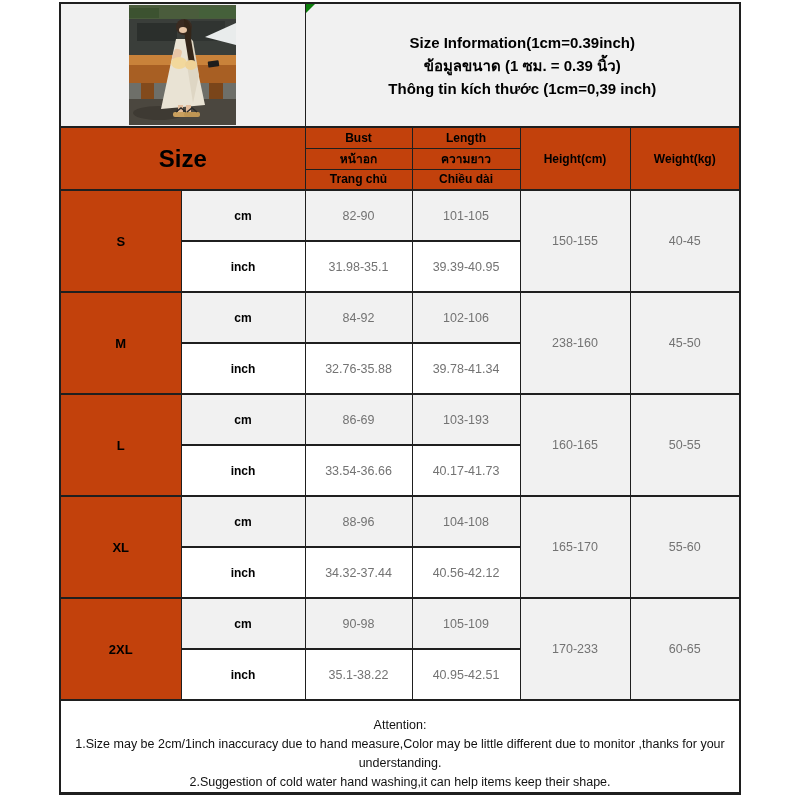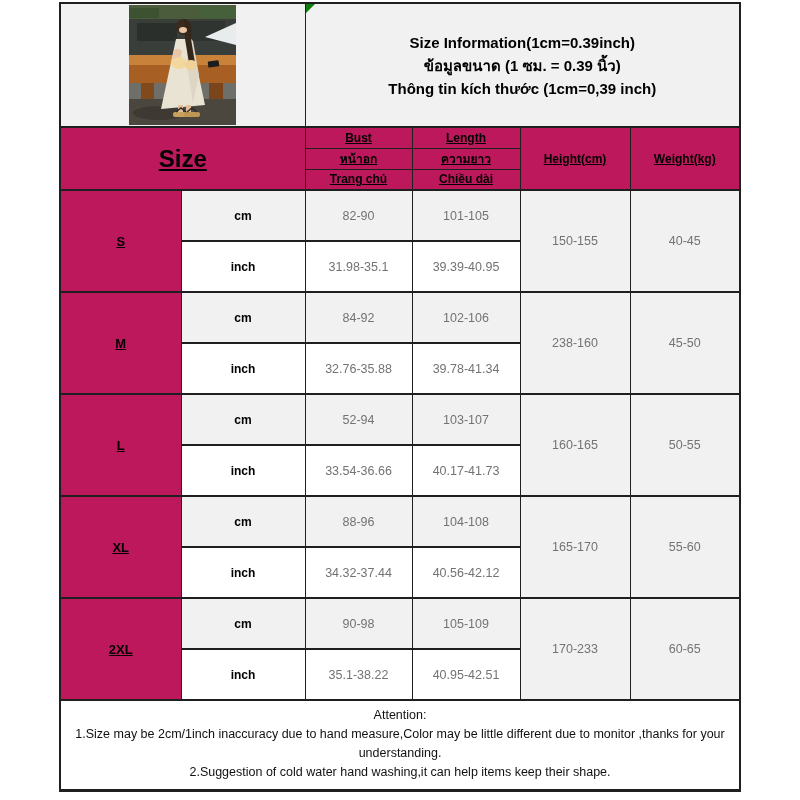--- a/index.html
+++ b/index.html
@@ -11,37 +11,37 @@
     position: absolute; left: 59px; top: 2px; width: 680px;
     border-collapse: collapse; table-layout: fixed;
     border: 2px solid #1f1f1f; border-bottom-width: 3px;
   }
   td { border: 1px solid #1f1f1f; border-top-width: 2px; border-bottom-width: 2px;
        text-align: center; vertical-align: middle; padding: 0; }
   tr.hdr td { border-top-width: 1px; border-bottom-width: 1px; }
   tr.hdr td.first { border-top-width: 2px; }
   tr.hdr3 td { border-bottom-width: 2px; }
 
-  .gray  { background: #be185d; text-decoration: underline; }
+  .gray  { background: #c2410c; }
   .tint  { background: #f1f1f1; }
   .white { background: #ffffff; }
 
   .img-cell { background: #f1f1f1; }
   .title-cell { background: #f1f1f1; position: relative; }
   .title-line { font-weight: bold; font-size: 15px; line-height: 23px; color: #000; }
   .corner { position: absolute; left: 0; top: 0; width: 0; height: 0;
     border-top: 9px solid #0b7d0b; border-right: 9px solid transparent; }
 
   .size-big { font-size: 24px; font-weight: bold; color: #000; margin-top: 8px; }
   .hb  { font-size: 12px; font-weight: bold; color: #000; }
   .sz  { font-size: 13px; font-weight: bold; color: #000; }
   .unit{ font-size: 12px; font-weight: bold; color: #000; }
   .val { font-size: 12.5px; font-weight: normal; color: #737373; }
 
-  .attn { background: #ffffff; vertical-align: top; padding-top: 5px; }
+  .attn { background: #ffffff; vertical-align: top; padding-top: 15px; }
   .attn div { font-size: 12.5px; line-height: 19px; color: #111; }
 
   .photo-wrap { display: flex; justify-content: center; align-items: center; height: 122px; }
   svg { display: block; }
 </style>
 </head>
 <body>
 
 <div class="stage">
   <table class="size-table">
@@ -143,22 +143,22 @@
     </tr>
     <tr style="height:51px">
       <td class="white unit">inch</td>
       <td class="white val">32.76-35.88</td>
       <td class="white val">39.78-41.34</td>
     </tr>
 
     <tr style="height:51px">
       <td rowspan="2" class="gray sz">L</td>
       <td class="tint unit">cm</td>
-      <td class="tint val">52-94</td>
-      <td class="tint val">103-107</td>
+      <td class="tint val">86-69</td>
+      <td class="tint val">103-193</td>
       <td rowspan="2" class="tint val">160-165</td>
       <td rowspan="2" class="tint val">50-55</td>
     </tr>
     <tr style="height:51px">
       <td class="white unit">inch</td>
       <td class="white val">33.54-36.66</td>
       <td class="white val">40.17-41.73</td>
     </tr>
 
     <tr style="height:51px">

